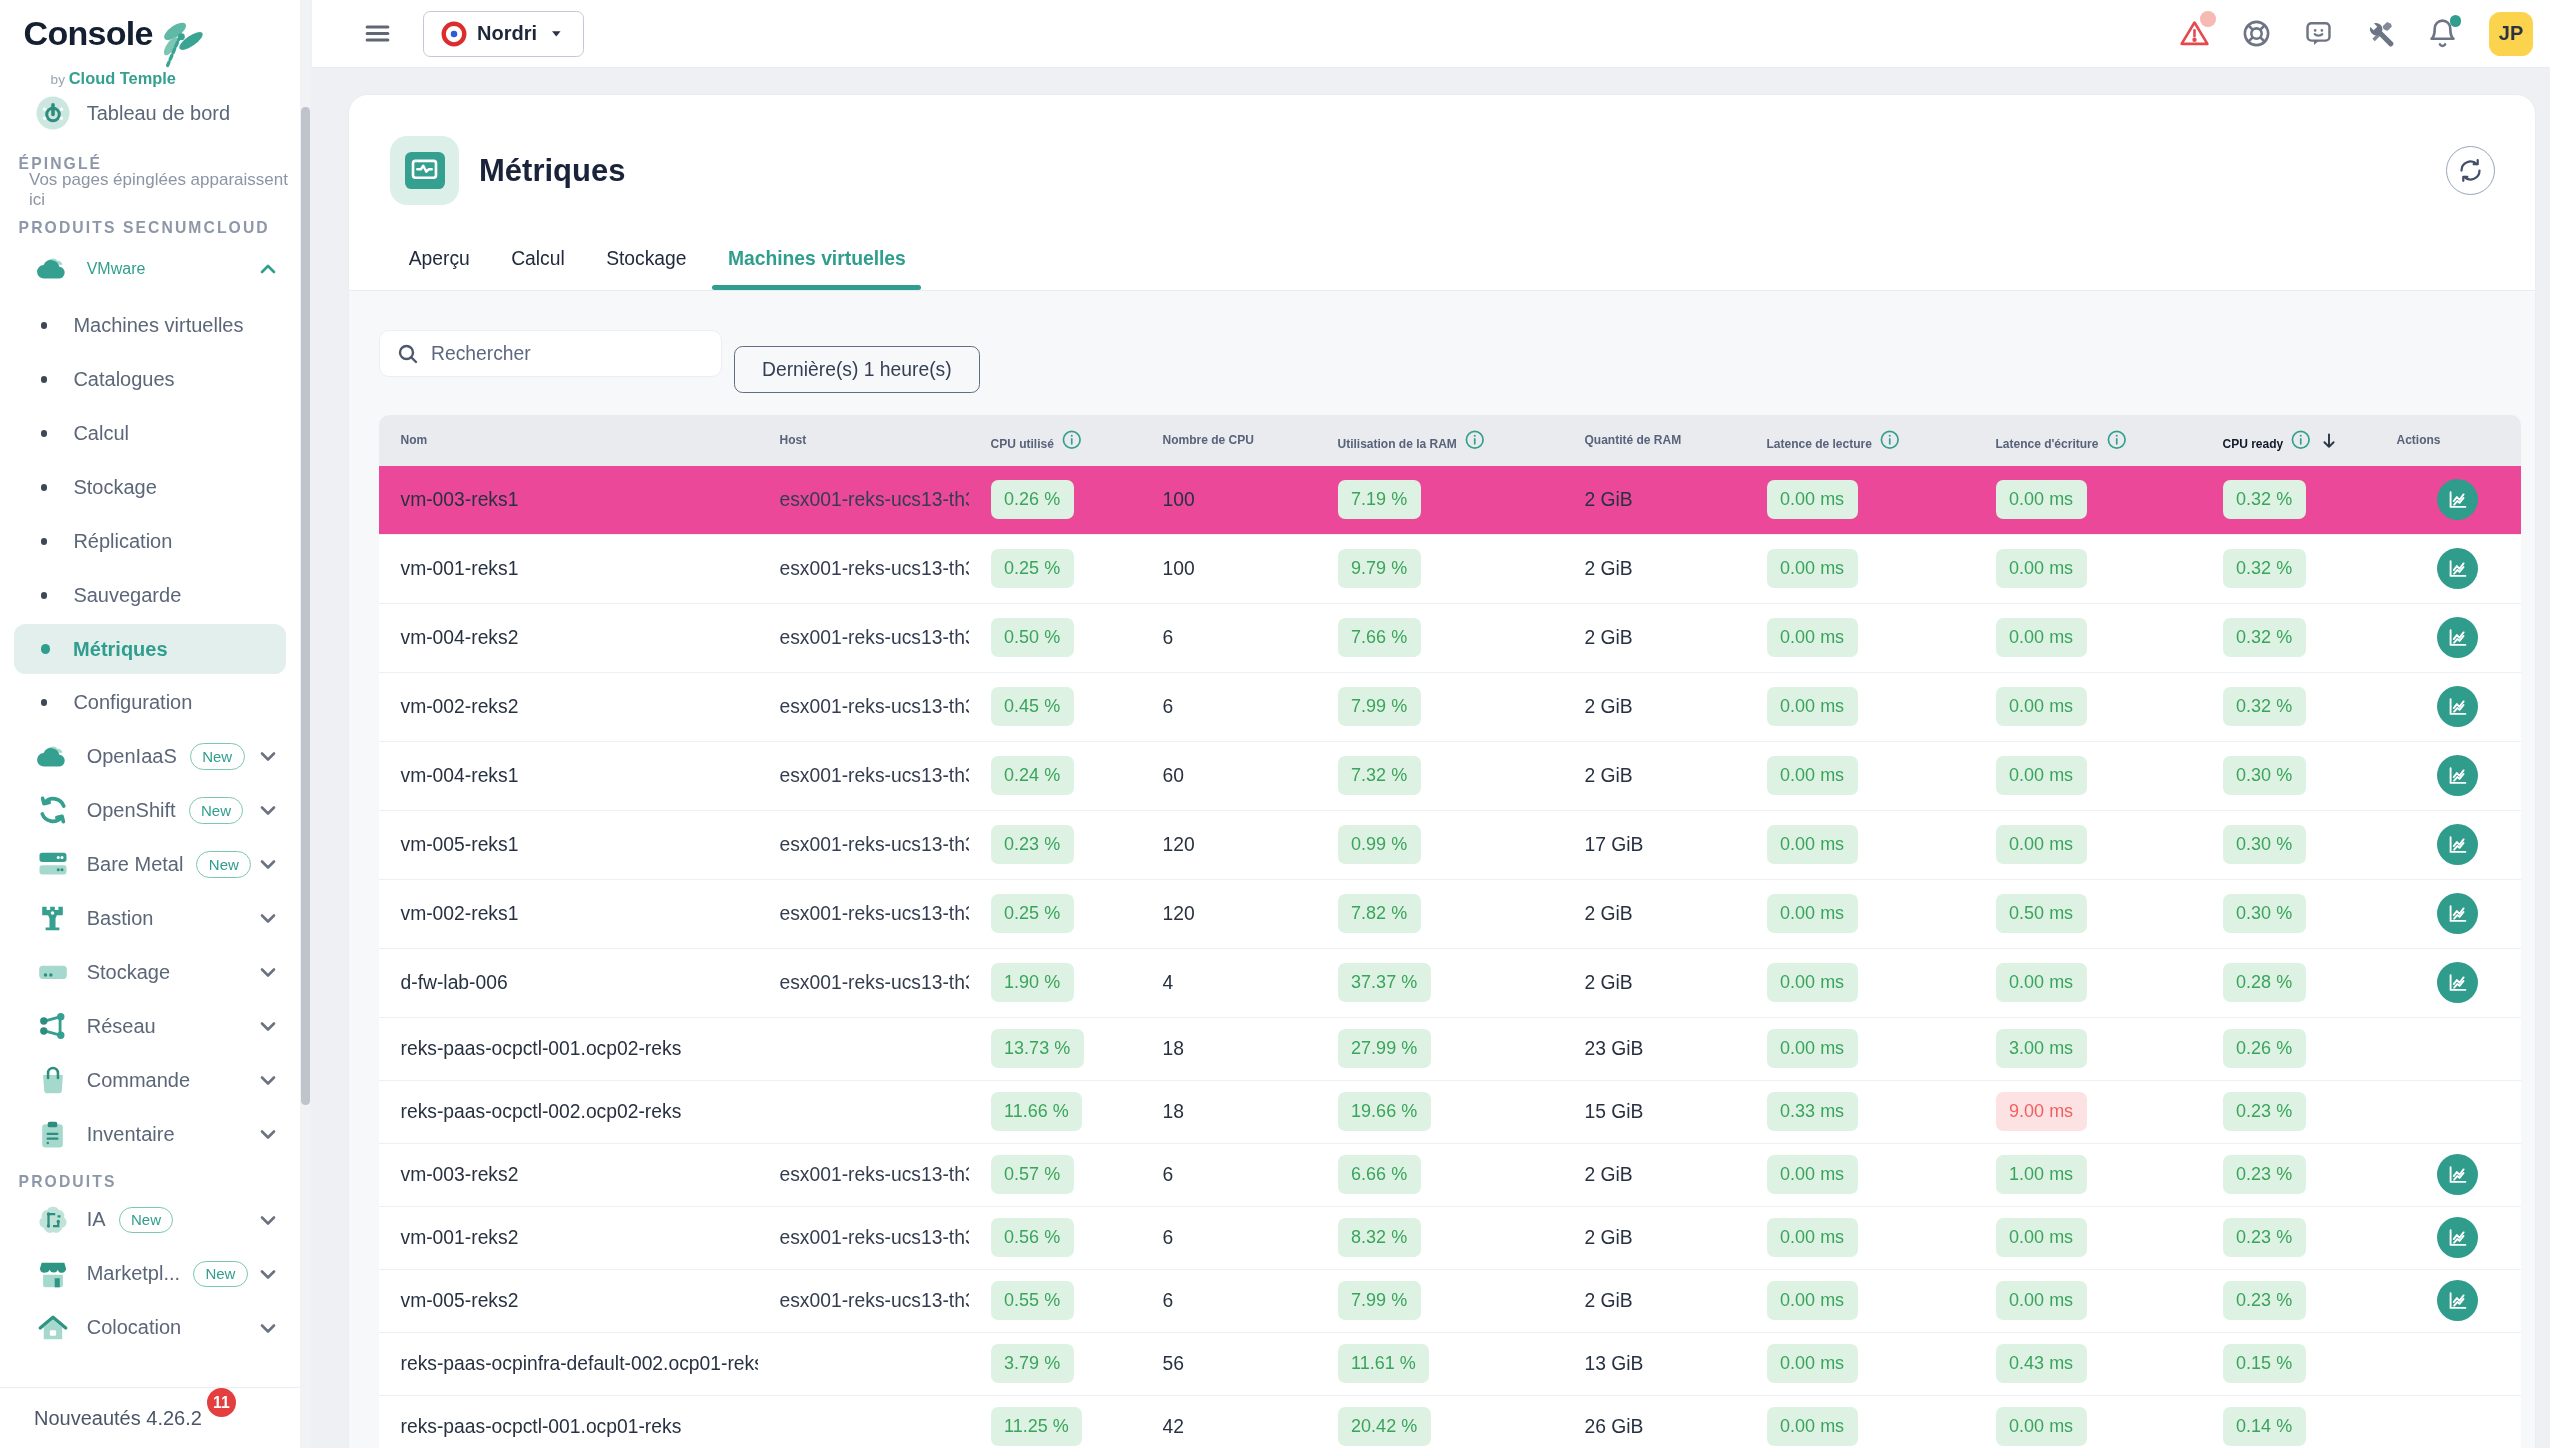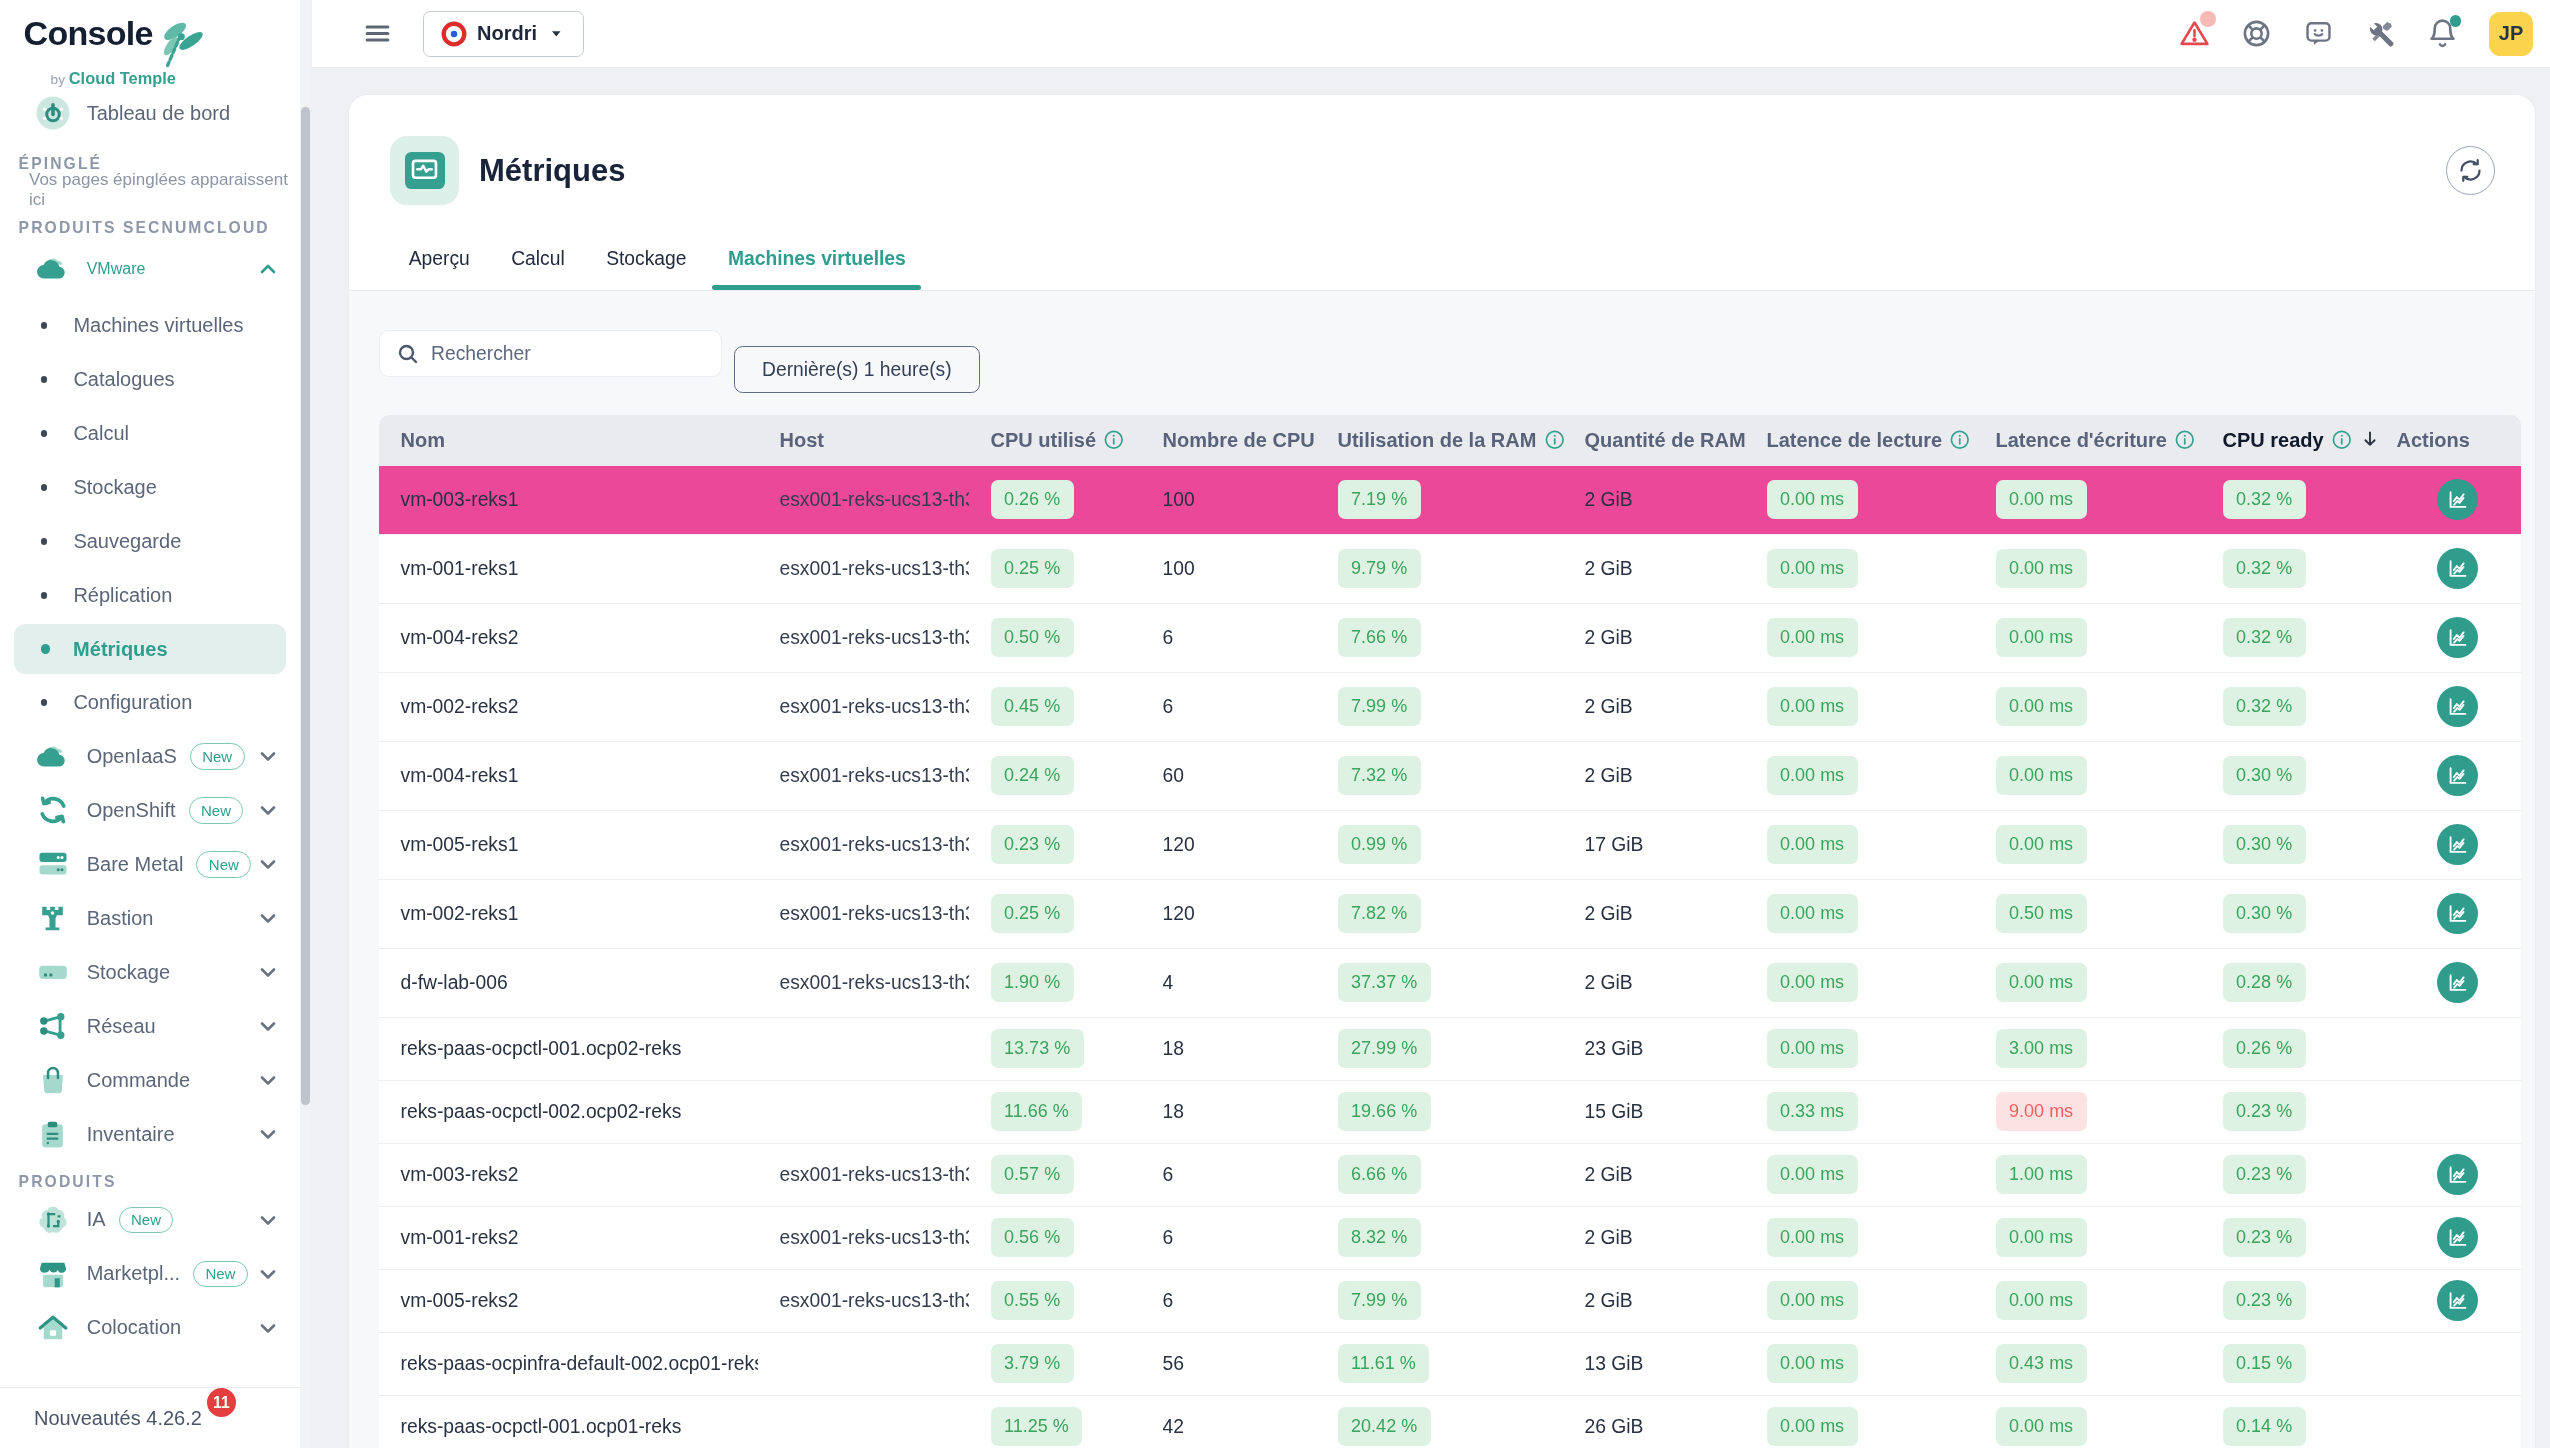--- a/index.html
+++ b/index.html
@@ -66,21 +66,21 @@
   .card-body{background:#f7f8fa;height:100%;padding:39px 30px 0 30px;}
   .controls{display:flex;gap:12px;}
   .search-box{width:343px;height:47px;background:#fff;border:0.7px solid #eceef2;border-radius:10px;display:flex;align-items:center;padding:0 15.7px;color:#55607a;}
   .search-box input{border:none;outline:none;font-size:19.3px;color:#3c485e;margin-left:11.4px;width:100%;background:transparent;font-family:inherit;}
   .search-box input::placeholder{color:#5d6880;opacity:1;}
   .time-btn{height:47px;padding:0 27px;border:1.4px solid #606c84;border-radius:8.6px;background:transparent;font-size:19.3px;color:#333f55;display:flex;align-items:center;cursor:pointer;font-family:inherit;margin-top:16px;}
   
   .table{margin-top:21.5px;width:2142px;}
   .thead,.trow{display:grid;grid-template-columns:379px 211px 172px 175px 247px 182px 229px 227px 174px 147px;align-items:center;}
   .thead{height:51px;background:#e9ebee;border-radius:10px 10px 0 0;}
-  .th{display:flex;align-items:flex-start;gap:7.2px;padding-left:21.5px;font-size:20px;font-weight:700;color:#58627a;white-space:nowrap;}
+  .th{display:flex;align-items:flex-end;gap:7.2px;padding-left:21.5px;font-size:12px;font-weight:700;color:#58627a;white-space:nowrap;}
   .th.sorted{color:#10192b;}
   .th .info{color:#35a08f;flex:none;}
   .th .sort{color:#2b3445;flex:none;}
   .trow{height:69px;background:#fff;border-bottom:0.7px solid #edf0f3;}
   .trow:nth-child(n+9){height:63px;}
   .trow.hl{background:#ec4899;}
   .td{padding-left:21.5px;font-size:19.3px;color:#273141;white-space:nowrap;overflow:hidden;}
   .td.host{color:#333d4f;}
   .badge{display:inline-block;padding:9.3px 13.6px;border-radius:7.2px;background:var(--g-bg);color:var(--g-tx);font-size:18px;}
   .badge.alert{background:var(--r-bg);color:var(--r-tx);}
@@ -156,25 +156,25 @@
         <div class="sub-row">
           <span class="dot"></span>
           <span class="lbl">Calcul</span>
         </div>
         <div class="sub-row">
           <span class="dot"></span>
           <span class="lbl">Stockage</span>
         </div>
         <div class="sub-row">
           <span class="dot"></span>
-          <span class="lbl">Sauvegarde</span>
+          <span class="lbl">Réplication</span>
         </div>
         <div class="sub-row">
           <span class="dot"></span>
-          <span class="lbl">Réplication</span>
+          <span class="lbl">Sauvegarde</span>
         </div>
         <div class="sub-row active">
           <span class="dot"></span>
           <span class="lbl">Métriques</span>
         </div>
         <div class="sub-row">
           <span class="dot"></span>
           <span class="lbl">Configuration</span>
         </div>
       </div>

